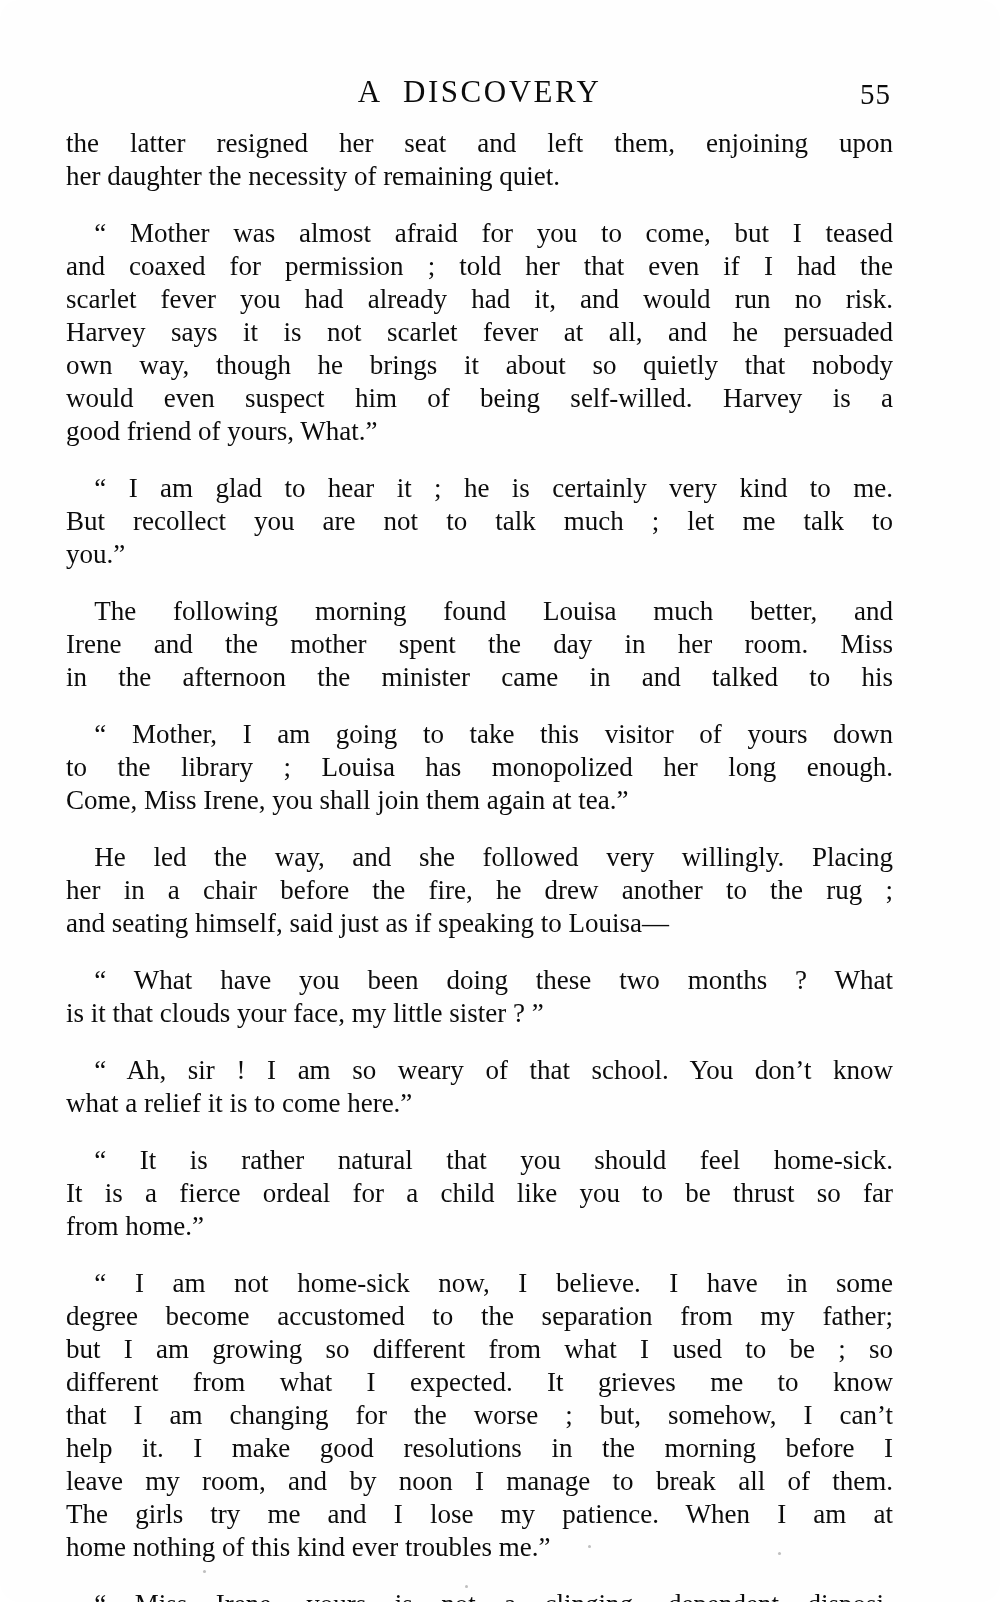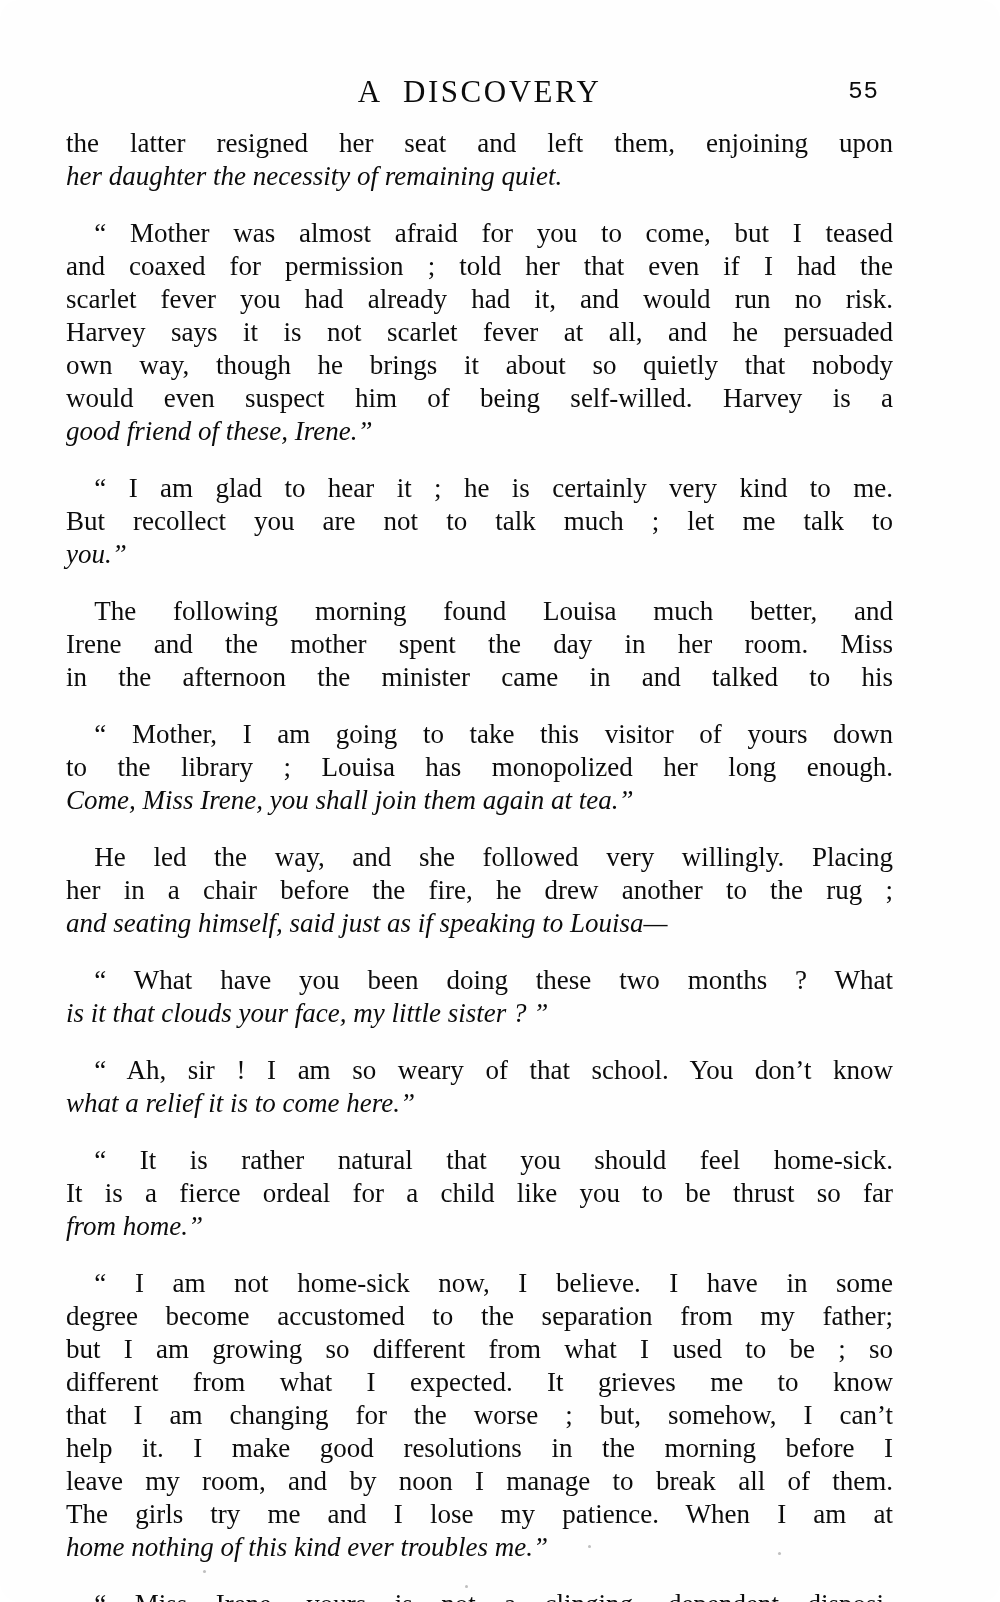--- a/index.html
+++ b/index.html
@@ -27,44 +27,42 @@
   }
   .running-head .title {
     font-size: 31px;
     letter-spacing: 2.5px;
     word-spacing: 12px;
     font-weight: normal;
     display: inline-block;
   }
   .running-head .pagenum {
     position: absolute;
-    right: 14px;
+    right: 2px;
     top: 4px;
-    font-size: 24px;
+    font-size: 29px;
     letter-spacing: 1px;
-    font-family: Liberation Mono, monospace;
   }
   .body-text {
     position: absolute;
     left: 66px;
     top: 127px;
     width: 827px;
     font-size: 27px;
     line-height: 33px;
   }
   .para { margin: 0; }
   .line {
     text-align: justify;
     text-align-last: justify;
     white-space: normal;
   }
   .line.left {
     text-align: left;
     text-align-last: left;
-    font-style: italic;
   }
   .para.indent .line:first-child {
     text-indent: 1.05em;
     margin-top: 24px;
   }
   
   .speck {
     position: absolute;
     width: 3px;
     height: 3px;
@@ -88,21 +86,21 @@
         <div class="line">the latter resigned her seat and left them, enjoining upon</div>
         <div class="line left">her daughter the necessity of remaining quiet.</div>
       </div>
       <div class="para indent">
         <div class="line">“ Mother was almost afraid for you to come, but I teased</div>
         <div class="line">and coaxed for permission ; told her that even if I had the</div>
         <div class="line">scarlet fever you had already had it, and would run no risk.</div>
         <div class="line">Harvey says it is not scarlet fever at all, and he persuaded</div>
         <div class="line">own way, though he brings it about so quietly that nobody</div>
         <div class="line">would even suspect him of being self-willed. Harvey is a</div>
-        <div class="line left">good friend of these, Irene.”</div>
+        <div class="line left">good friend of yours, What.”</div>
       </div>
       <div class="para indent">
         <div class="line">“ I am glad to hear it ; he is certainly very kind to me.</div>
         <div class="line">But recollect you are not to talk much ; let me talk to</div>
         <div class="line left">you.”</div>
       </div>
       <div class="para indent">
         <div class="line">The following morning found Louisa much better, and</div>
         <div class="line">Irene and the mother spent the day in her room. Miss</div>
         <div class="line">in the afternoon the minister came in and talked to his</div>

